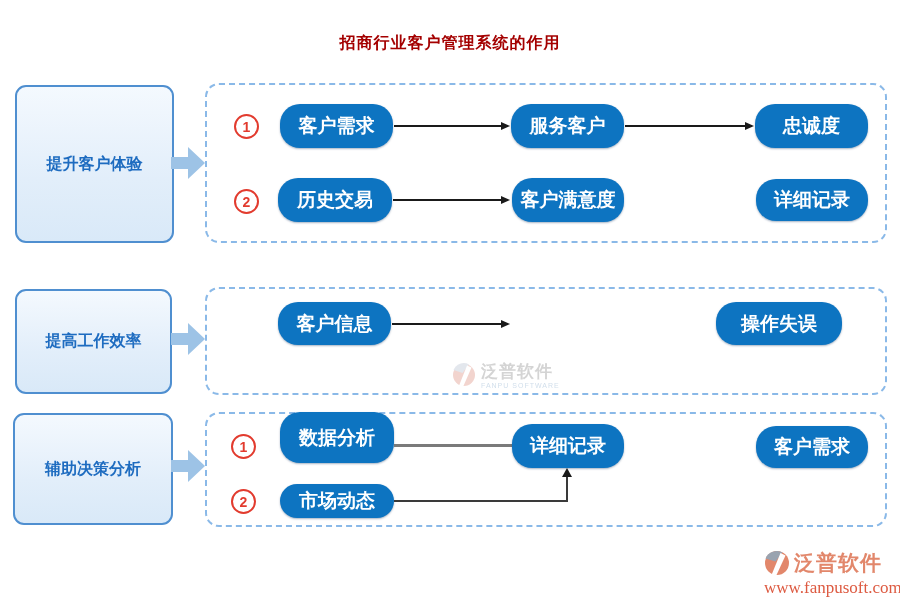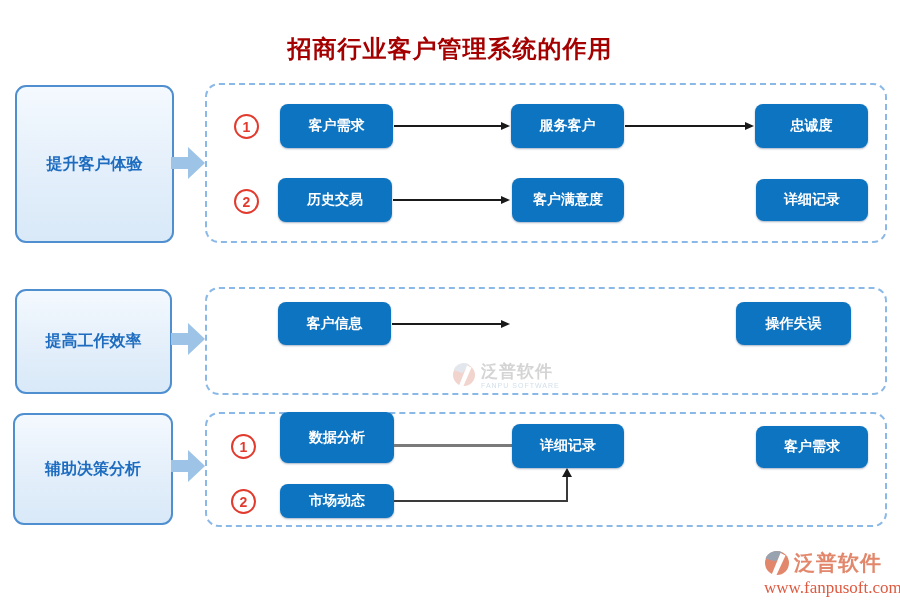--- a/index.html
+++ b/index.html
@@ -1,27 +1,27 @@
 <!DOCTYPE html>
 <html><head>
 <meta charset="utf-8">
 <style>
   html,body{margin:0;padding:0;background:#fff;}
   .canvas{position:relative;width:900px;height:600px;background:#fff;overflow:hidden;
           font-family:"Liberation Sans","DejaVu Sans",sans-serif;}
   .title{position:absolute;top:33px;left:0;right:0;text-align:center;
          font-family:"Liberation Serif","DejaVu Serif",serif;
-         font-weight:bold;font-size:24px;color:#a40000;letter-spacing:1px;}
+         font-weight:bold;font-size:16px;color:#a40000;letter-spacing:1px;}
   .sidebox{position:absolute;border:2px solid #4f8fd0;border-radius:11px;
            background:linear-gradient(180deg,#f4f9fe 0%,#e2eefa 60%,#d9e9f8 100%);
            display:flex;align-items:center;justify-content:center;
            color:#1e6cc0;font-weight:bold;font-size:16px;}
   .panel{position:absolute;border:2px dashed #8ab9e8;border-radius:14px;background:#fff;}
-  .node{position:absolute;background:#0d74c1;border-radius:8px;color:#fff;
-        font-weight:bold;font-size:14px;display:flex;align-items:center;justify-content:center;
+  .node{position:absolute;background:#0d74c1;border-radius:20px;color:#fff;
+        font-weight:bold;font-size:19px;display:flex;align-items:center;justify-content:center;
         box-shadow:0 1px 2px rgba(0,40,90,.35);}
   .badge{position:absolute;width:21px;height:21px;border:2px solid #e23b2e;border-radius:50%;
          color:#e23b2e;font-weight:bold;font-size:14px;background:#fff;
          display:flex;align-items:center;justify-content:center;}
   .conn{position:absolute;height:0;border-top:2px solid #1a1a1a;}
   .conn::after{content:"";position:absolute;right:-2px;top:-5px;width:0;height:0;
                border-left:9px solid #1a1a1a;border-top:4px solid transparent;border-bottom:4px solid transparent;}
   .gline{position:absolute;height:0;border-top:3px solid #7a7a7a;}
   .eline-h{position:absolute;height:0;border-top:2px solid #3a3a3a;}
   .eline-v{position:absolute;width:0;border-left:2px solid #3a3a3a;}
@@ -93,21 +93,21 @@
   <div class="barrow" style="left:171px;top:323px;">
     <div class="shaft"></div>
     <div class="head"></div>
   </div>
   <div class="panel" style="left:205px;top:287px;width:678px;height:104px;"></div>
 
   <div class="node" style="left:278px;top:302px;width:113px;height:43px;">
     <span>客户信息</span>
   </div>
   <div class="conn" style="left:392px;top:323px;width:116px;"></div>
-  <div class="node" style="left:736px;top:302px;width:115px;height:43px;font-family:Liberation Serif, serif;">
+  <div class="node" style="left:716px;top:302px;width:126px;height:43px;font-family:Liberation Serif, serif;">
     <span>操作失误</span>
   </div>
 
   <div class="wm">
     <svg width="24" height="27" viewBox="0 0 24 27">
       <circle cx="12" cy="13" r="11" fill="#f0cdc6"></circle>
       <path d="M1.5 8 A11 11 0 0 1 17 2.5 L10.5 11 Z" fill="#dfe3ea"></path>
       <path d="M15 3.5 L6.5 25 L11 25 L19.5 5.5 Z" fill="#fff"></path>
     </svg>
     <div class="wm-text">

